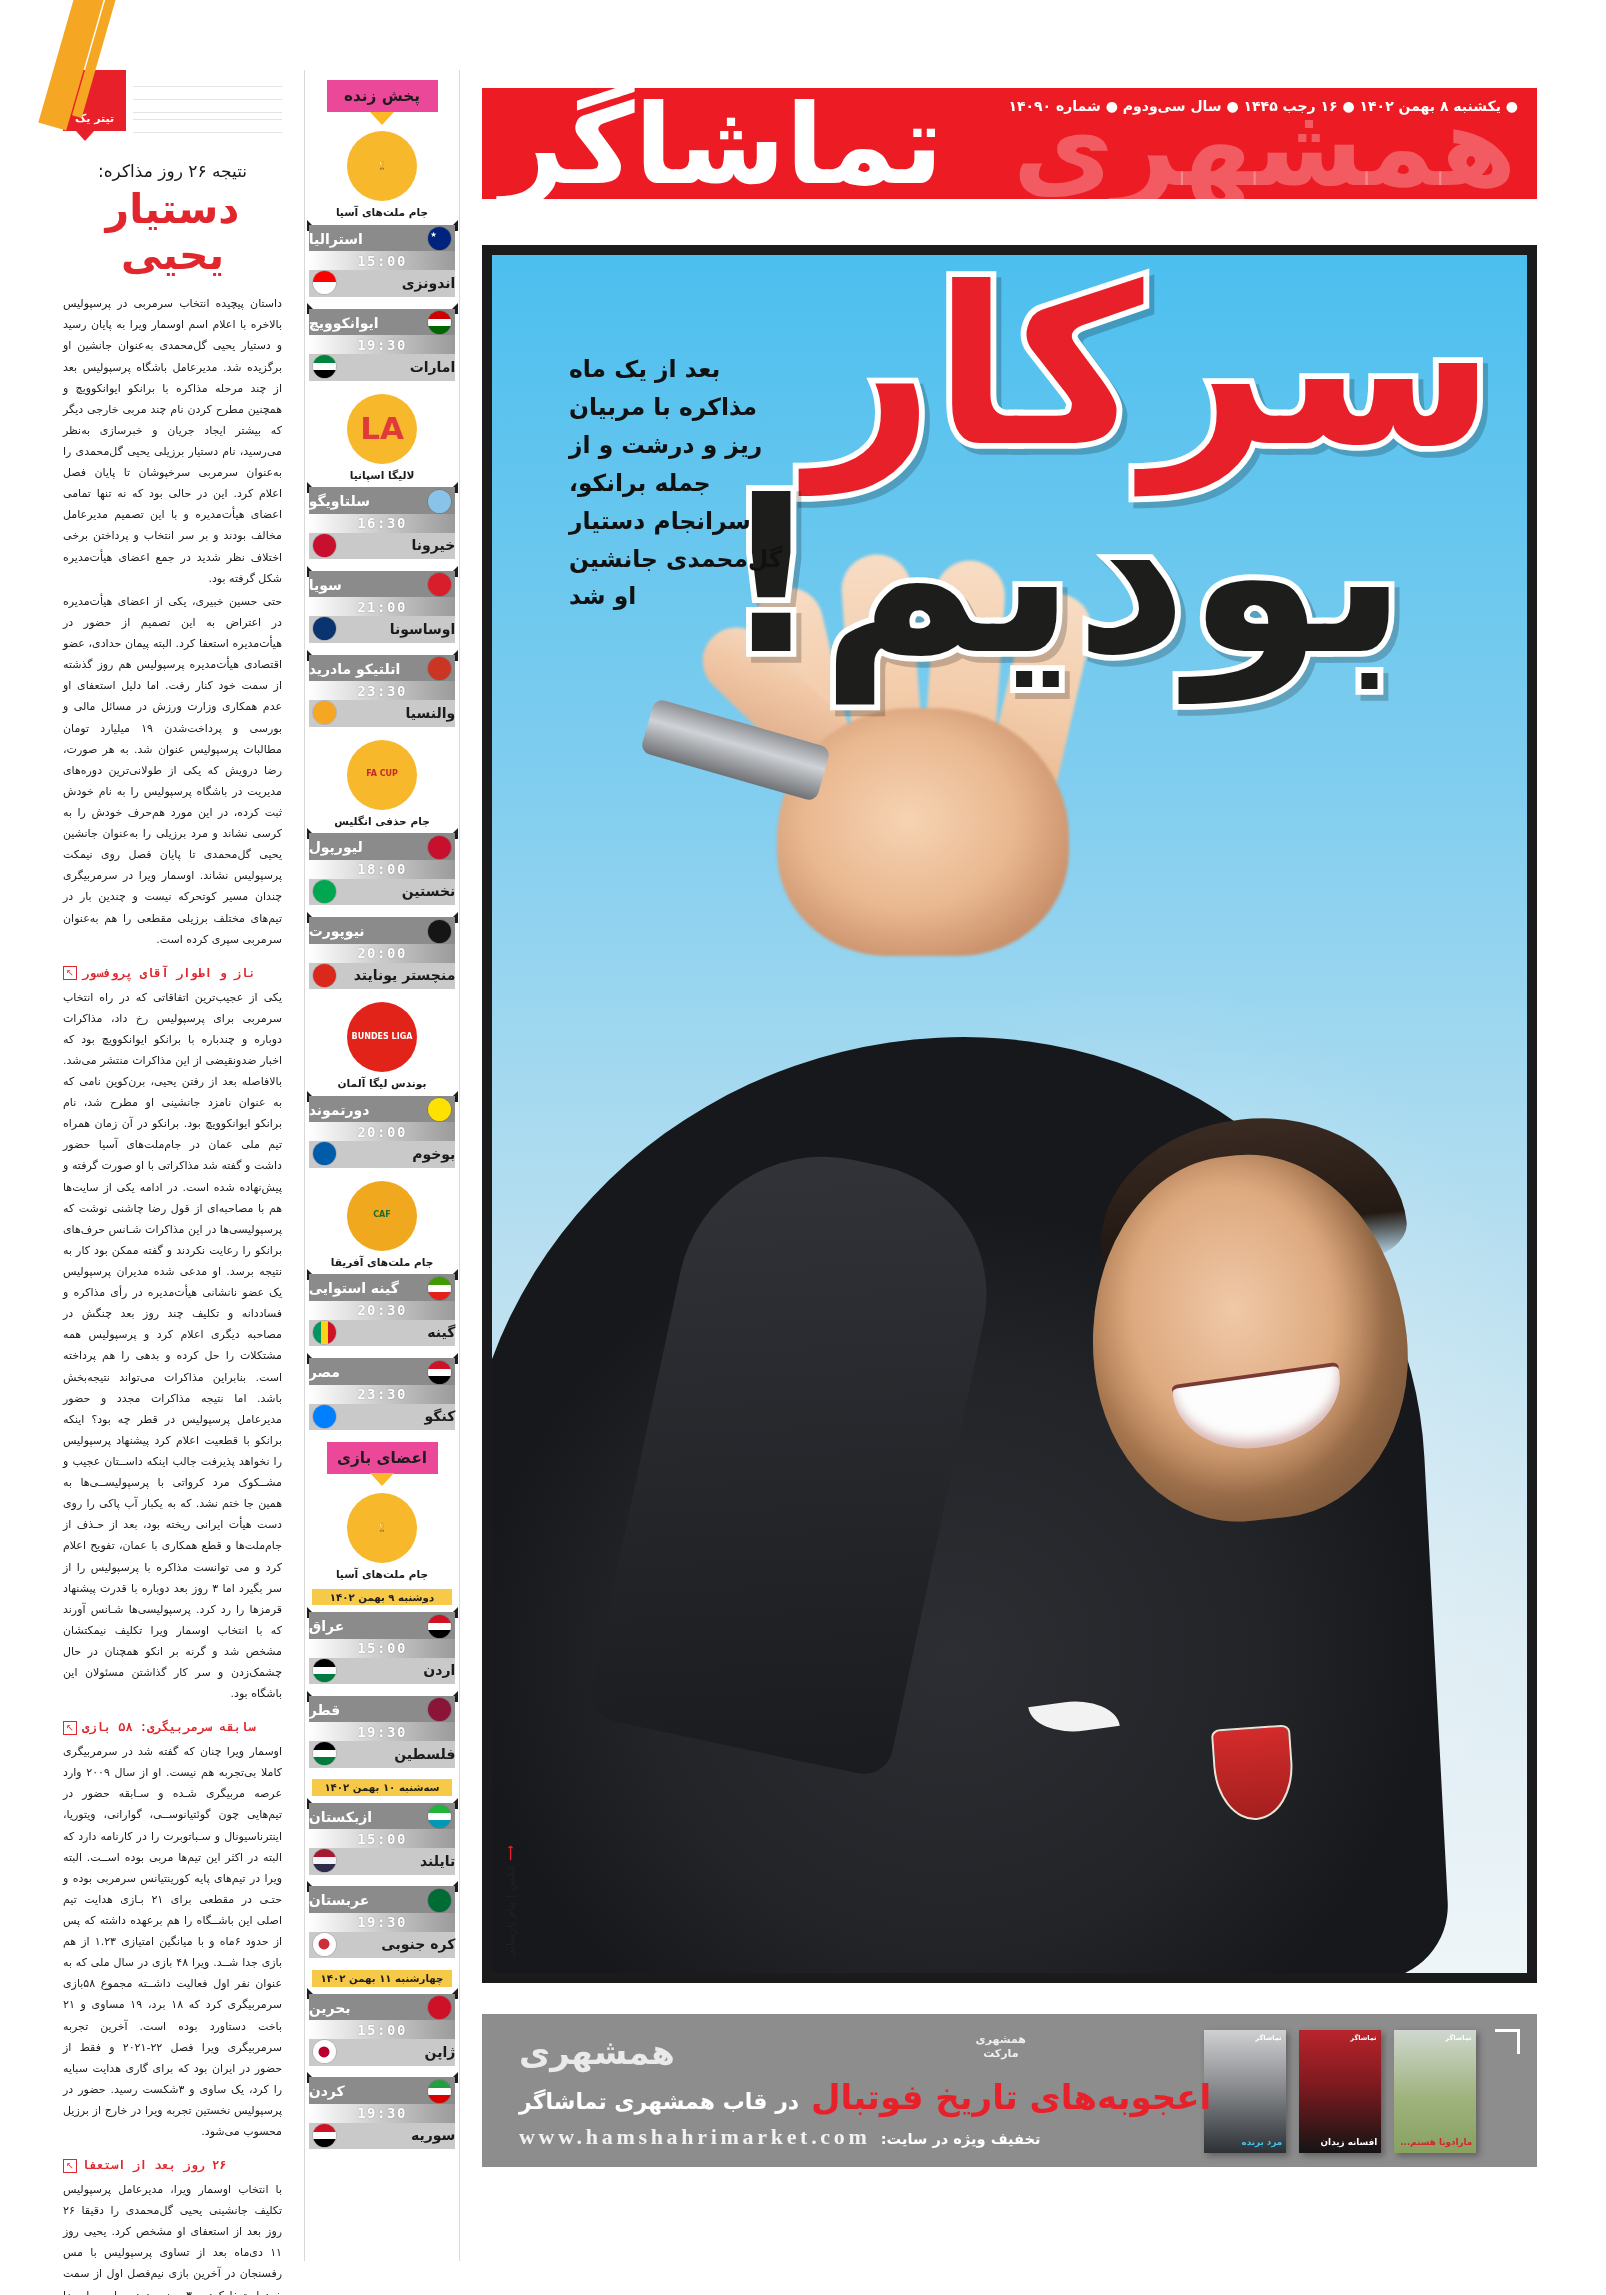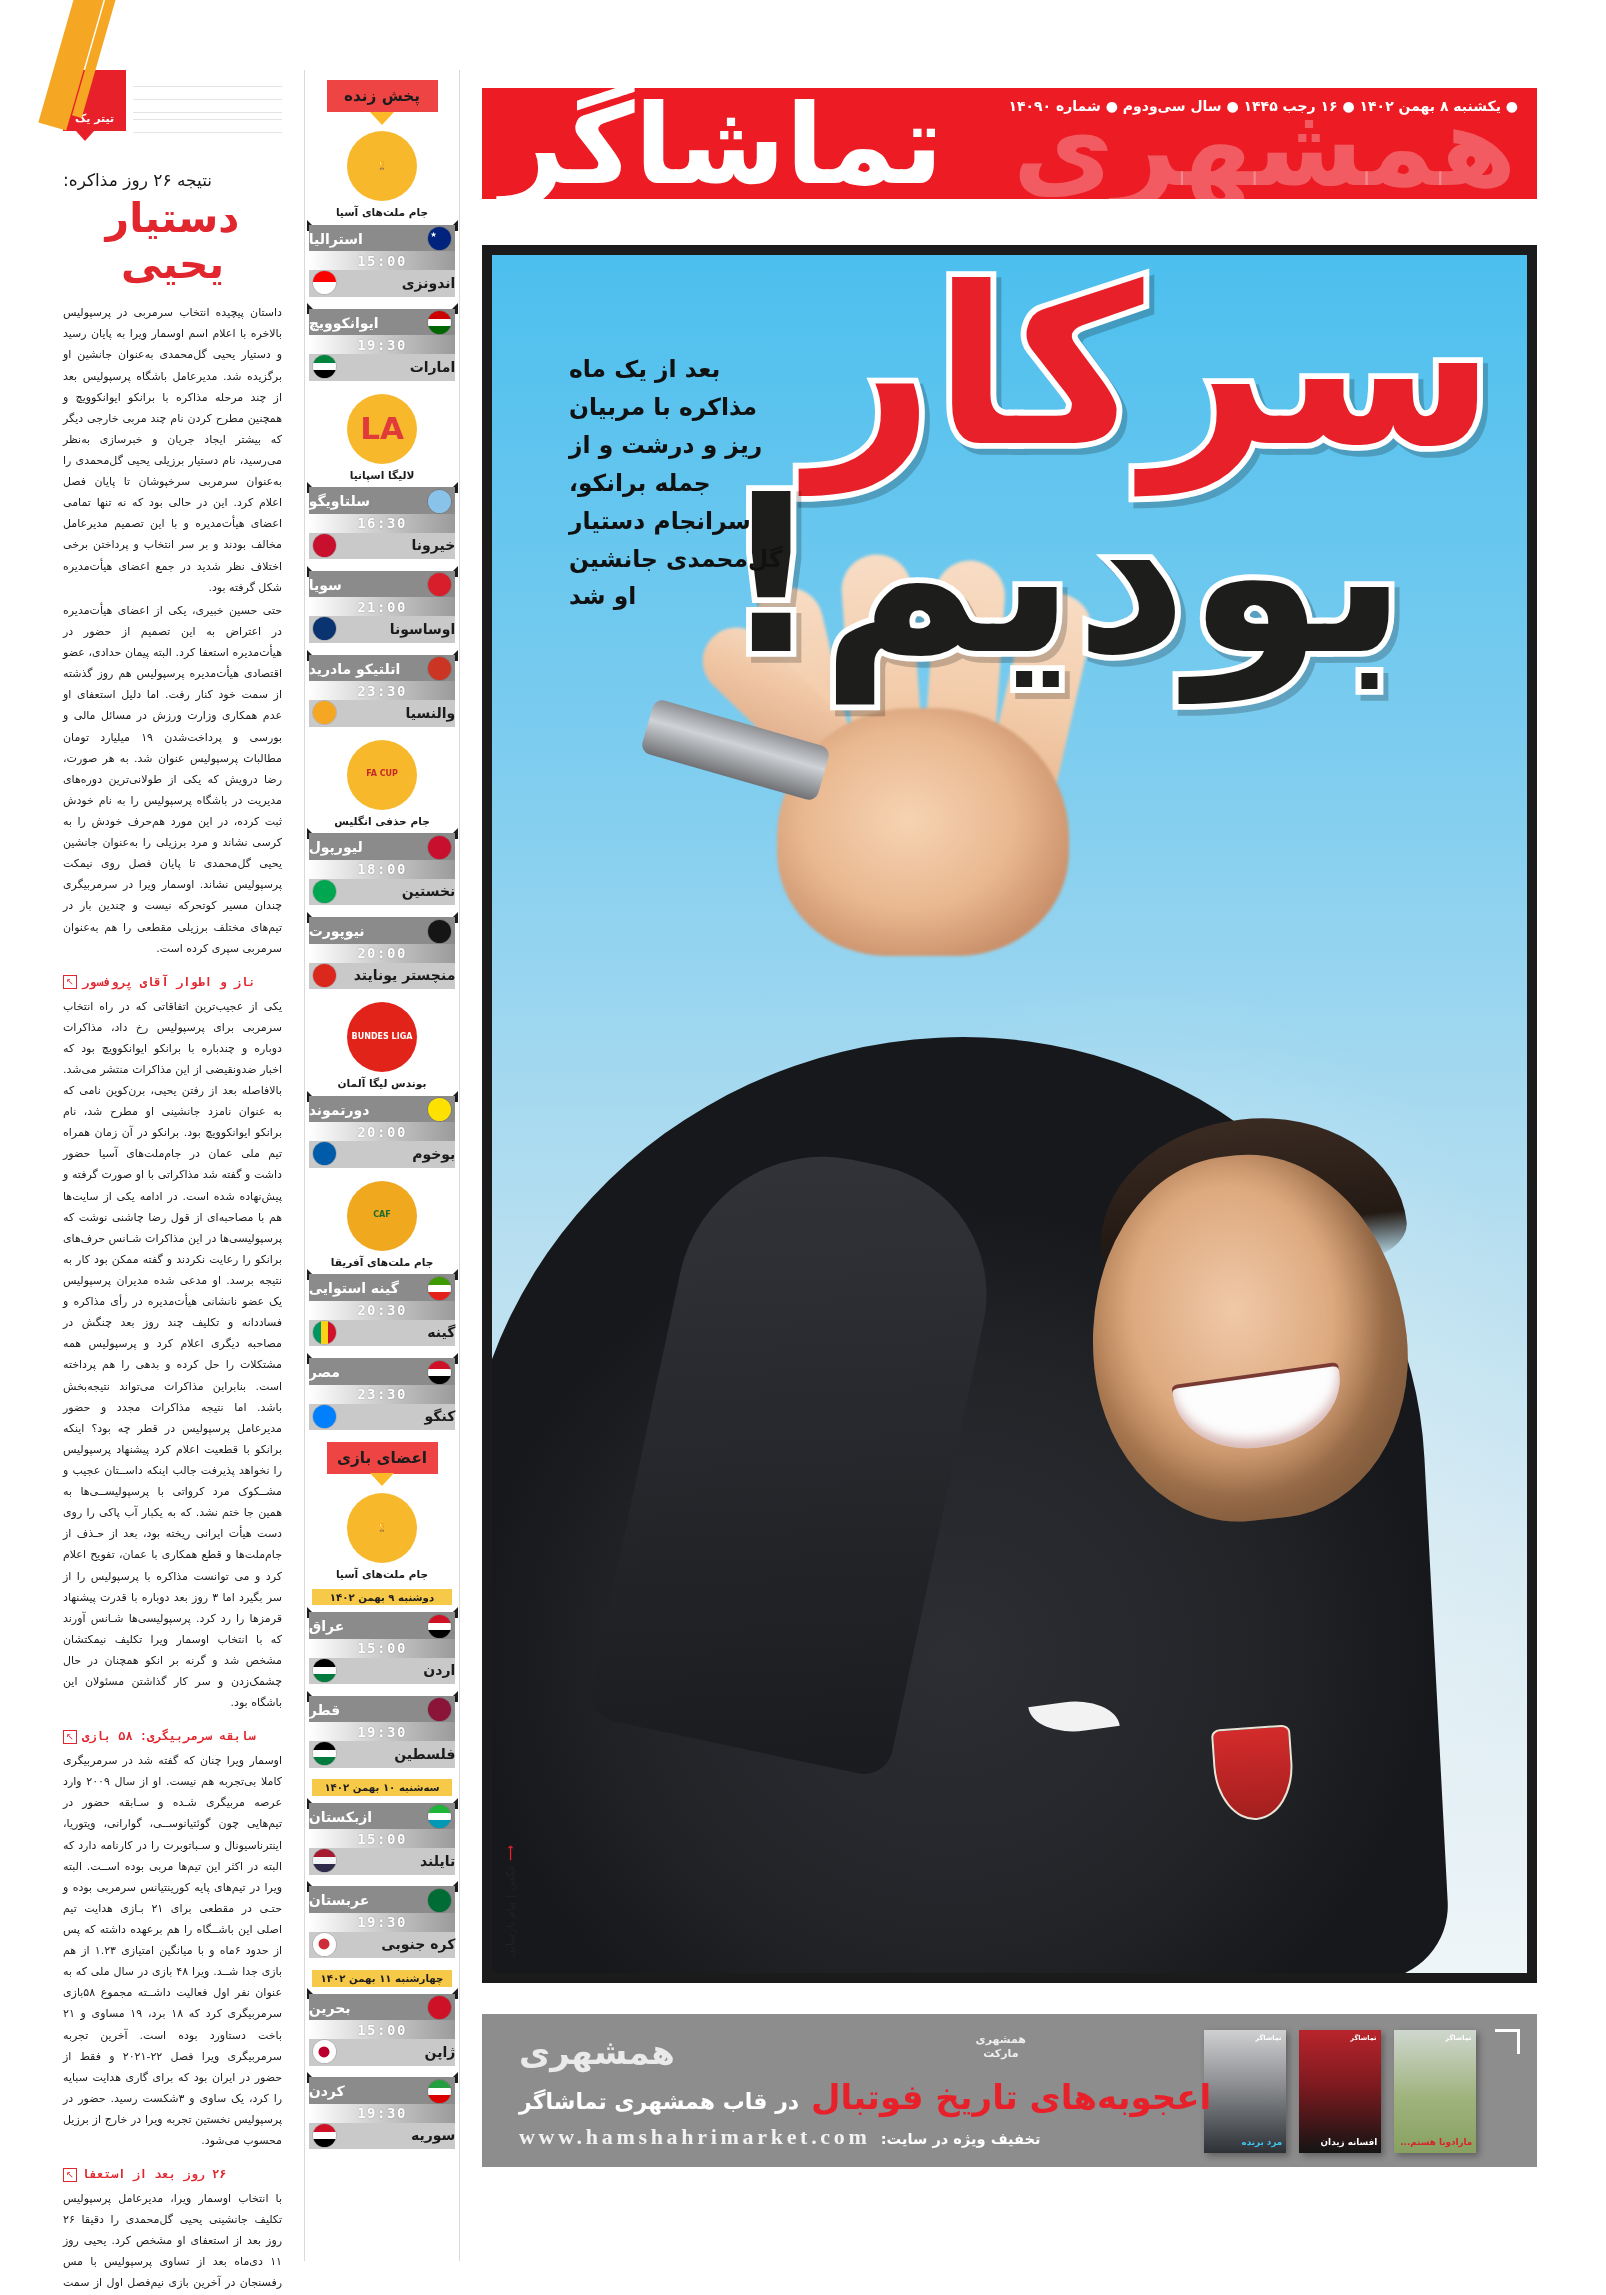--- a/index.html
+++ b/index.html
@@ -48,22 +48,22 @@
     letter-spacing: 0.2px;
   }
   .titr-badge::after {
     content: ""; position: absolute;
     bottom: -9.5px; left: 13px;
     border-left: 9.5px solid transparent;
     border-right: 9.5px solid transparent;
     border-top: 10.2px solid #e8202a;
   }
   .kicker {
-    text-align: left; font-size: 17px; color: #1a1a1a;
-    margin-top: 21px; letter-spacing: -0.2px;
+    text-align: center; font-size: 17px; color: #1a1a1a;
+    margin-top: 12px; letter-spacing: -0.2px;
   }
   .art-title {
     text-align: center; font-size: 41px; font-weight: bold;
     color: #e1262d; line-height: 1.12;
     margin: 5.8px 0 14.6px 0; letter-spacing: -0.7px;
   }
   .art-p {
     font-size: 11px; line-height: 1.92; color: #1b1b1b;
     text-align: justify; text-justify: inter-word;
     margin-bottom: 2.2px;
@@ -88,21 +88,21 @@
     width: 156px; height: 2191px;
     direction: rtl;
     border-right: 1.5px solid #d9d9d9;
     border-left: 1.5px solid #d9d9d9;
     padding: 0 3.7px;
   }
   .sec-tab {
     position: relative;
     margin: 10.2px auto 19px auto;
     width: 111px; height: 32px;
-    background: #ef4444;
+    background: #ec4899;
     display: flex; align-items: center; justify-content: center;
   }
   .sec-tab span { font-size: 15.3px; font-weight: bold; color: #1d1d1d; }
   .sec-tab::after {
     content: ""; position: absolute;
     bottom: -12.4px; left: 50%; transform: translateX(-50%);
     border-left: 12.4px solid transparent;
     border-right: 12.4px solid transparent;
     border-top: 13px solid #fcb827;
   }

